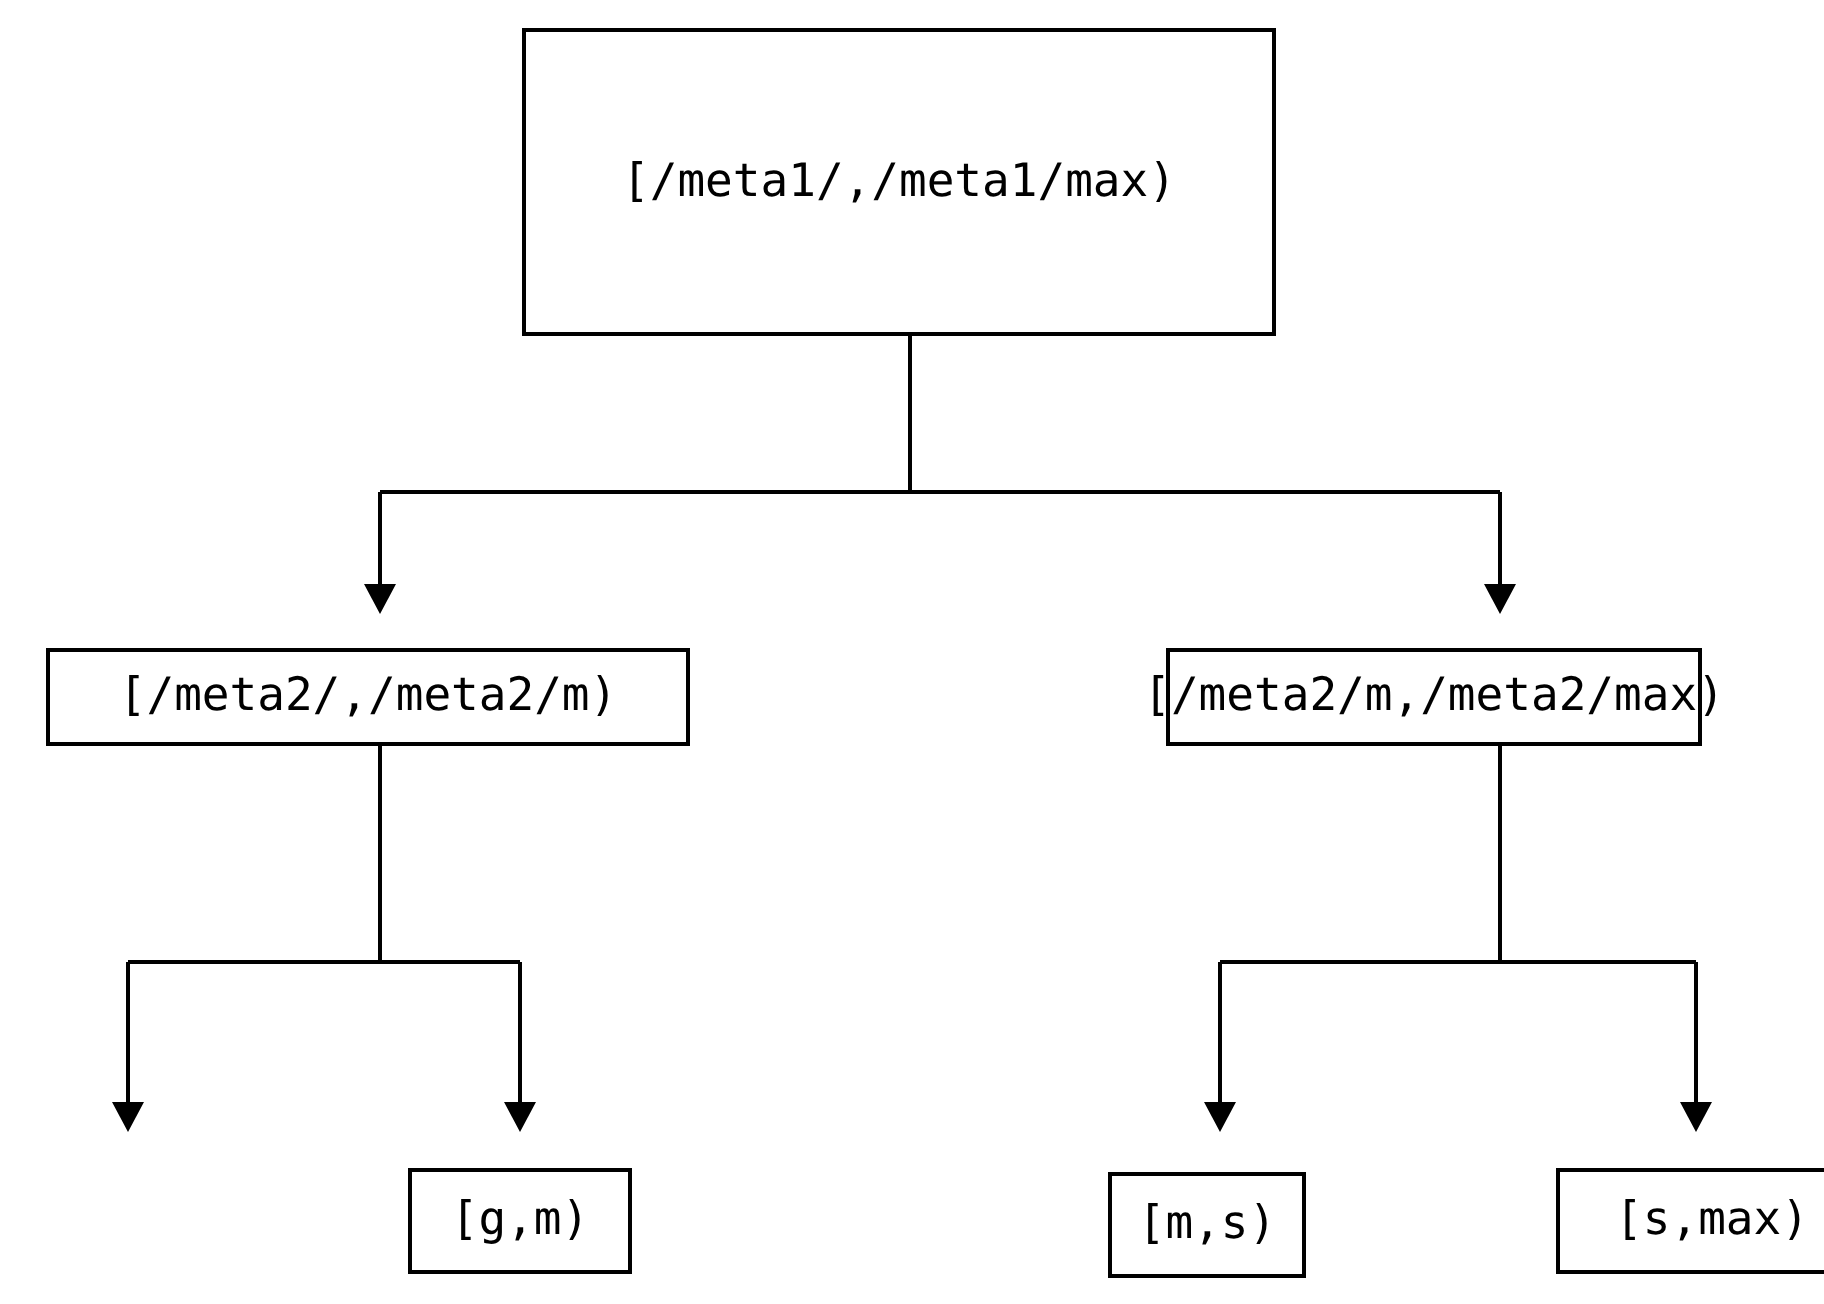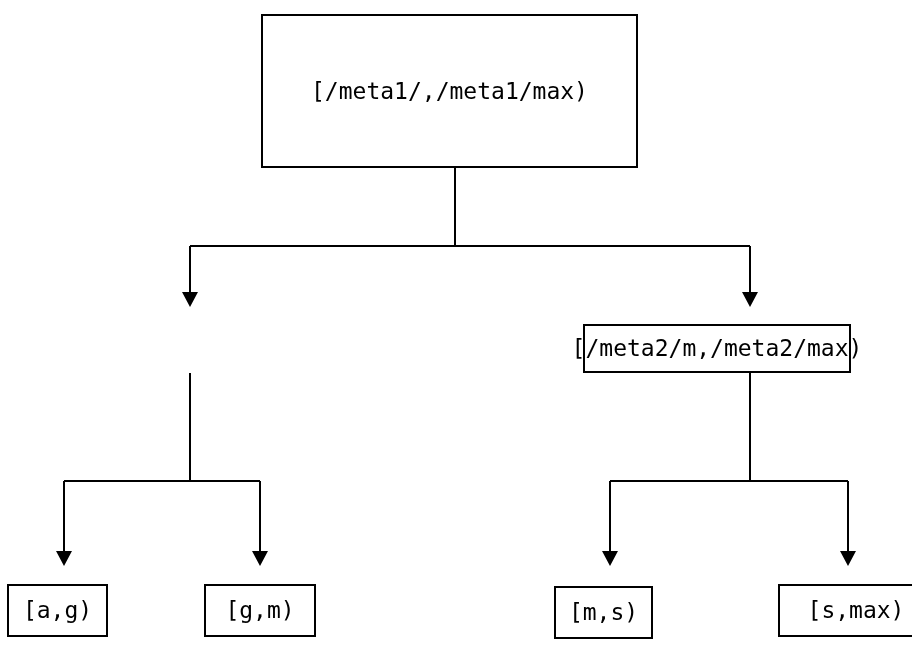--- a/index.html
+++ b/index.html
@@ -78,28 +78,28 @@
     <path class="edge-line" d="M610,481 V551"></path>
     <polygon class="arrowhead" points="602,551 618,551 610,566"></polygon>
     <path class="edge-line" d="M848,481 V551"></path>
     <polygon class="arrowhead" points="840,551 856,551 848,566"></polygon>
   </svg>
 
   <div class="node node-root">
     <span>[/meta1/,/meta1/max)</span>
   </div>
 
+  <div class="node node-left">
+    <span>[/meta2/,/meta2/m)</span>
+  </div>
 
   <div class="node node-right">
     <span>[/meta2/m,/meta2/max)</span>
   </div>
 
-  <div class="node node-ag">
-    <span>[a,g)</span>
-  </div>
 
   <div class="node node-gm">
     <span>[g,m)</span>
   </div>
 
   <div class="node node-ms">
     <span>[m,s)</span>
   </div>
 
   <div class="node node-smax">

